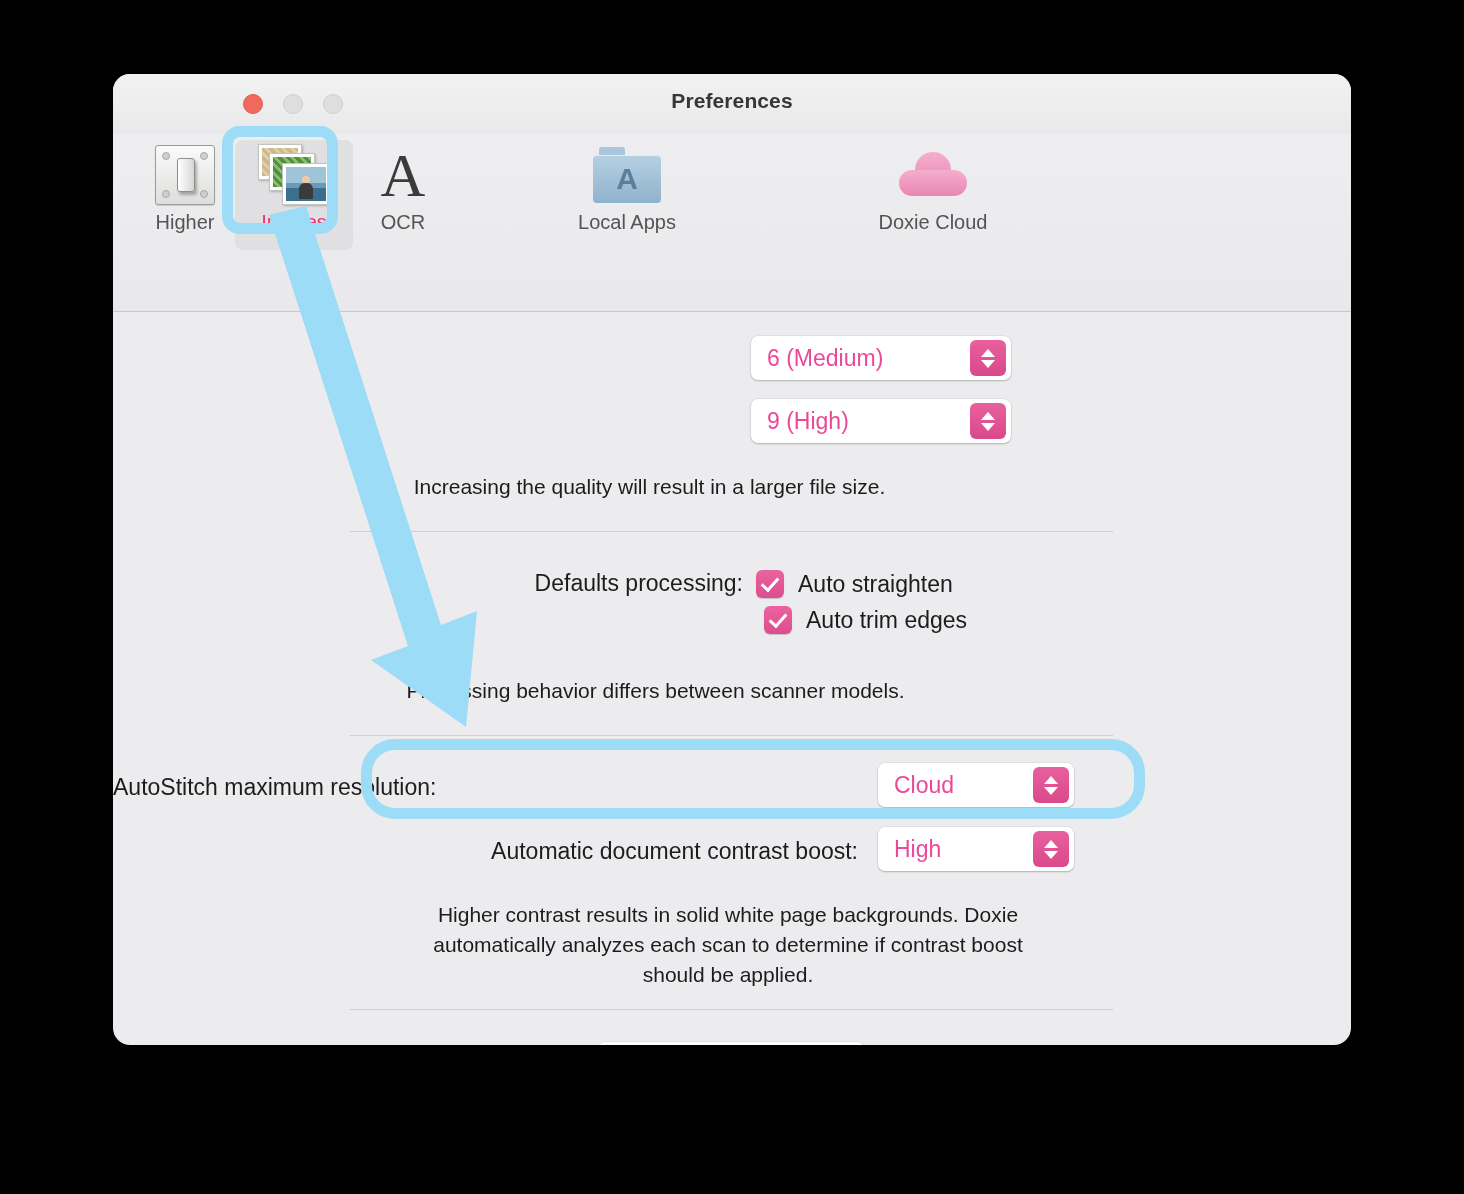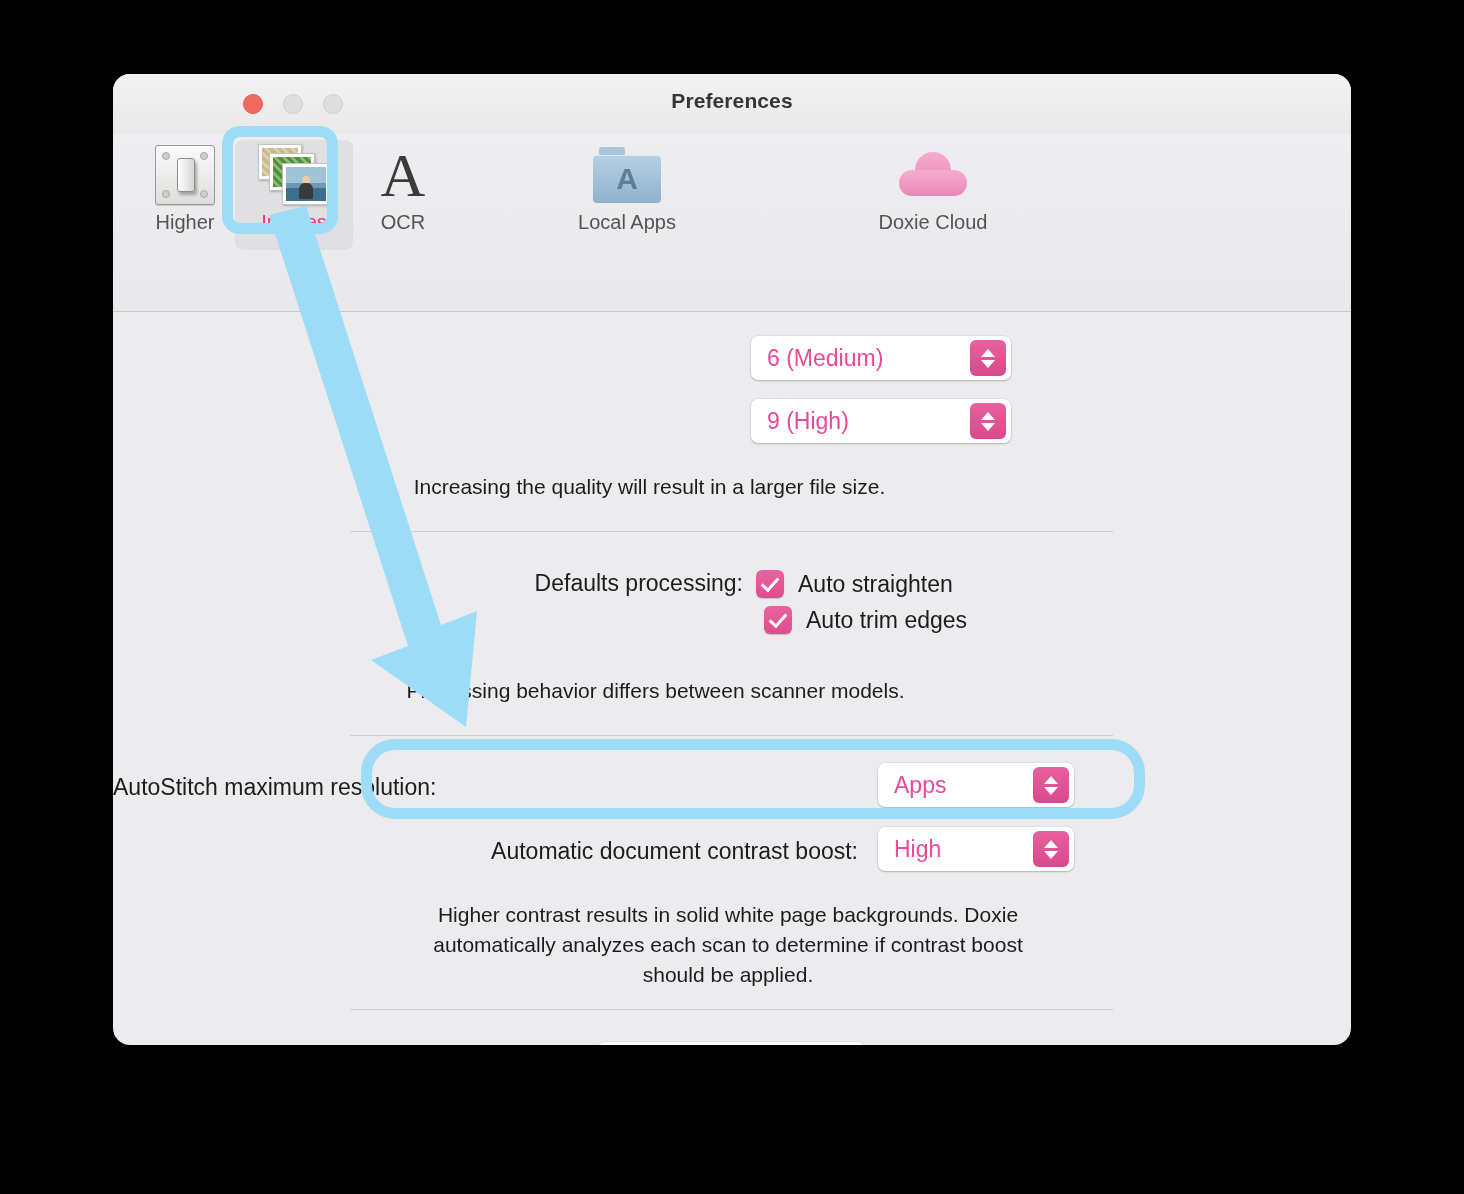--- a/index.html
+++ b/index.html
@@ -468,21 +468,21 @@
     </div>
 
     <div class="note" style="left:0; top:367px; width:1085px; text-align:center;">Processing behavior differs between scanner models.</div>
 
     <div class="divider" style="left:237px; top:423px; width:763px;"></div>
 
     <div class="row" style="left:0; top:462px; width:745px; justify-content:flex-start;">
       <span class="lbl">AutoStitch maximum resolution:</span>
     </div>
     <div class="popup" style="position:absolute; left:765px; top:451px; width:196px;">
-      <span class="val">Apps</span>
+      <span class="val">Cloud</span>
       <span class="stepper">
         <span class="chev up"></span>
           <span class="chev down"></span>
       </span>
     </div>
 
     <div class="row" style="left:0; top:526px; width:745px; justify-content:flex-end;">
       <span class="lbl">Automatic document contrast boost:</span>
     </div>
     <div class="popup" style="position:absolute; left:765px; top:515px; width:196px;">

